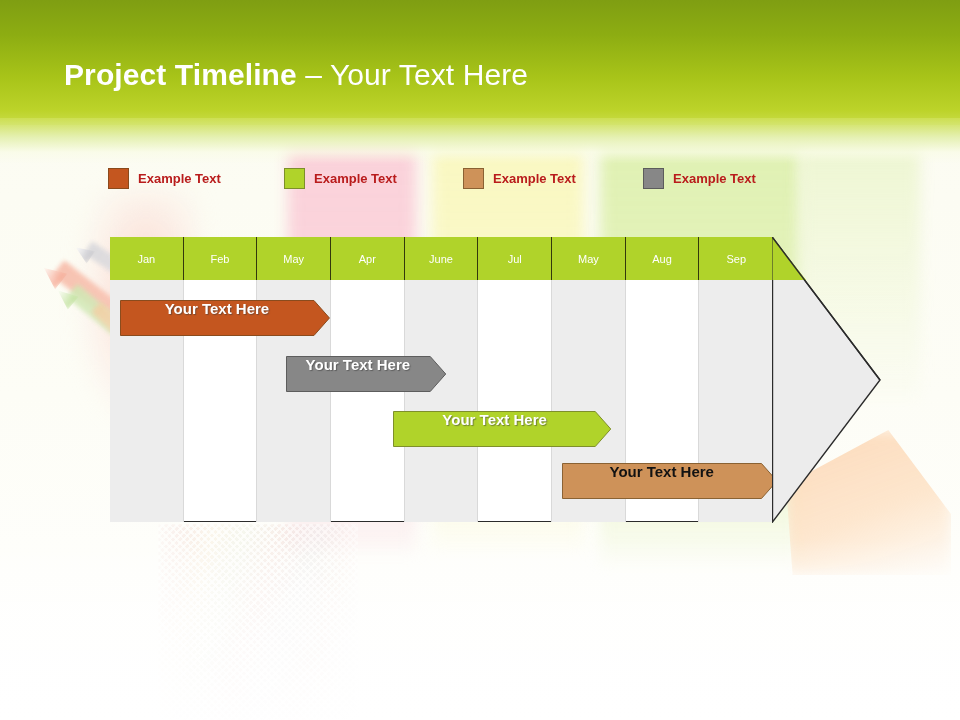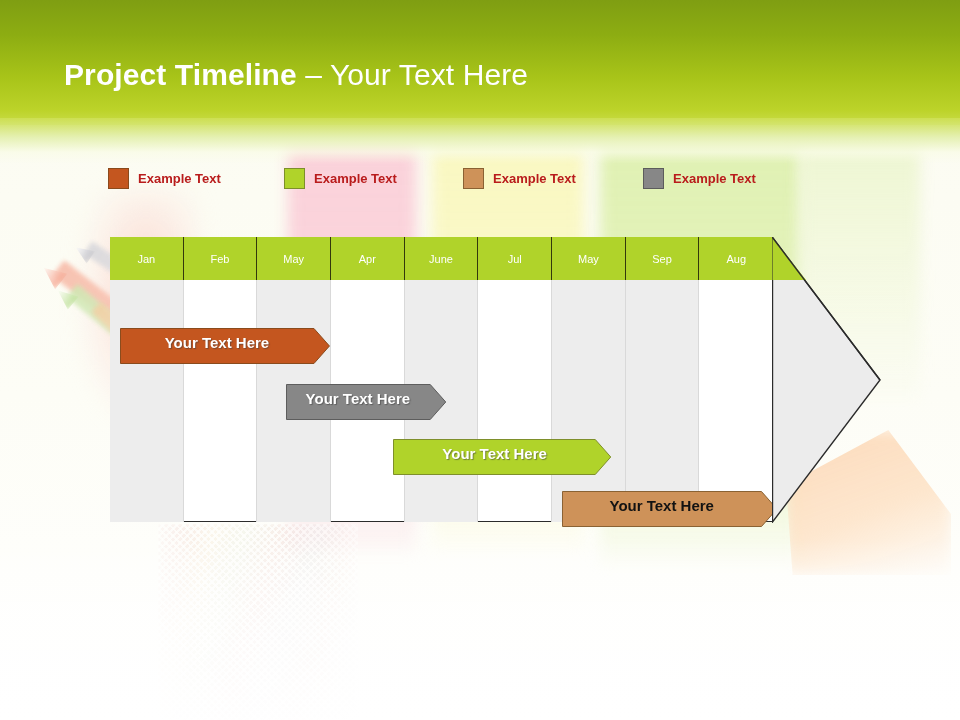--- a/index.html
+++ b/index.html
@@ -226,23 +226,21 @@
     left: 772px; top: 237px;
     width: 110px; height: 286px;
   }
   .band-arrow svg { display: block; }
 
   
   .bar {
     position: absolute;
     height: 28px;
     display: flex;
-    align-items: center;
-    box-sizing: border-box;
-    margin-top: 28px;
+    box-sizing: border-box;
   }
   .bar-shape {
     position: absolute;
     inset: 0;
   }
   .bar-label {
     position: relative;
     width: 100%;
     text-align: center;
     padding-right: 16px;
@@ -338,26 +336,26 @@
           <div class="col-div"></div>
         </div>
         <div class="col">
           <div class="col-head">Jul</div>
           <div class="col-div"></div>
         </div>
         <div class="col shaded">
           <div class="col-head">May</div>
           <div class="col-div"></div>
         </div>
-        <div class="col shaded">
-          <div class="col-head">Sep</div>
-          <div class="col-div"></div>
-        </div>
         <div class="col">
           <div class="col-head">Aug</div>
+          <div class="col-div"></div>
+        </div>
+        <div class="col shaded">
+          <div class="col-head">Sep</div>
           <div class="col-div"></div>
         </div>
       </div>
   <div class="bar" style="left: 10px; top: 63px; width: 209.95px;">
         <svg class="bar-shape" width="209.95" height="36" viewBox="0 0 209.95 36" preserveAspectRatio="none">
           <polygon points="0.5,0.5 193.95,0.5 209.45,18 193.95,35.5 0.5,35.5" fill="#c4561f" stroke="#8a4a1c" stroke-width="1"></polygon>
         </svg>
         <div class="bar-label light">Your  Text Here</div>
       </div>
       <div class="bar" style="left: 175.75px; top: 119px; width: 160.225px;">

